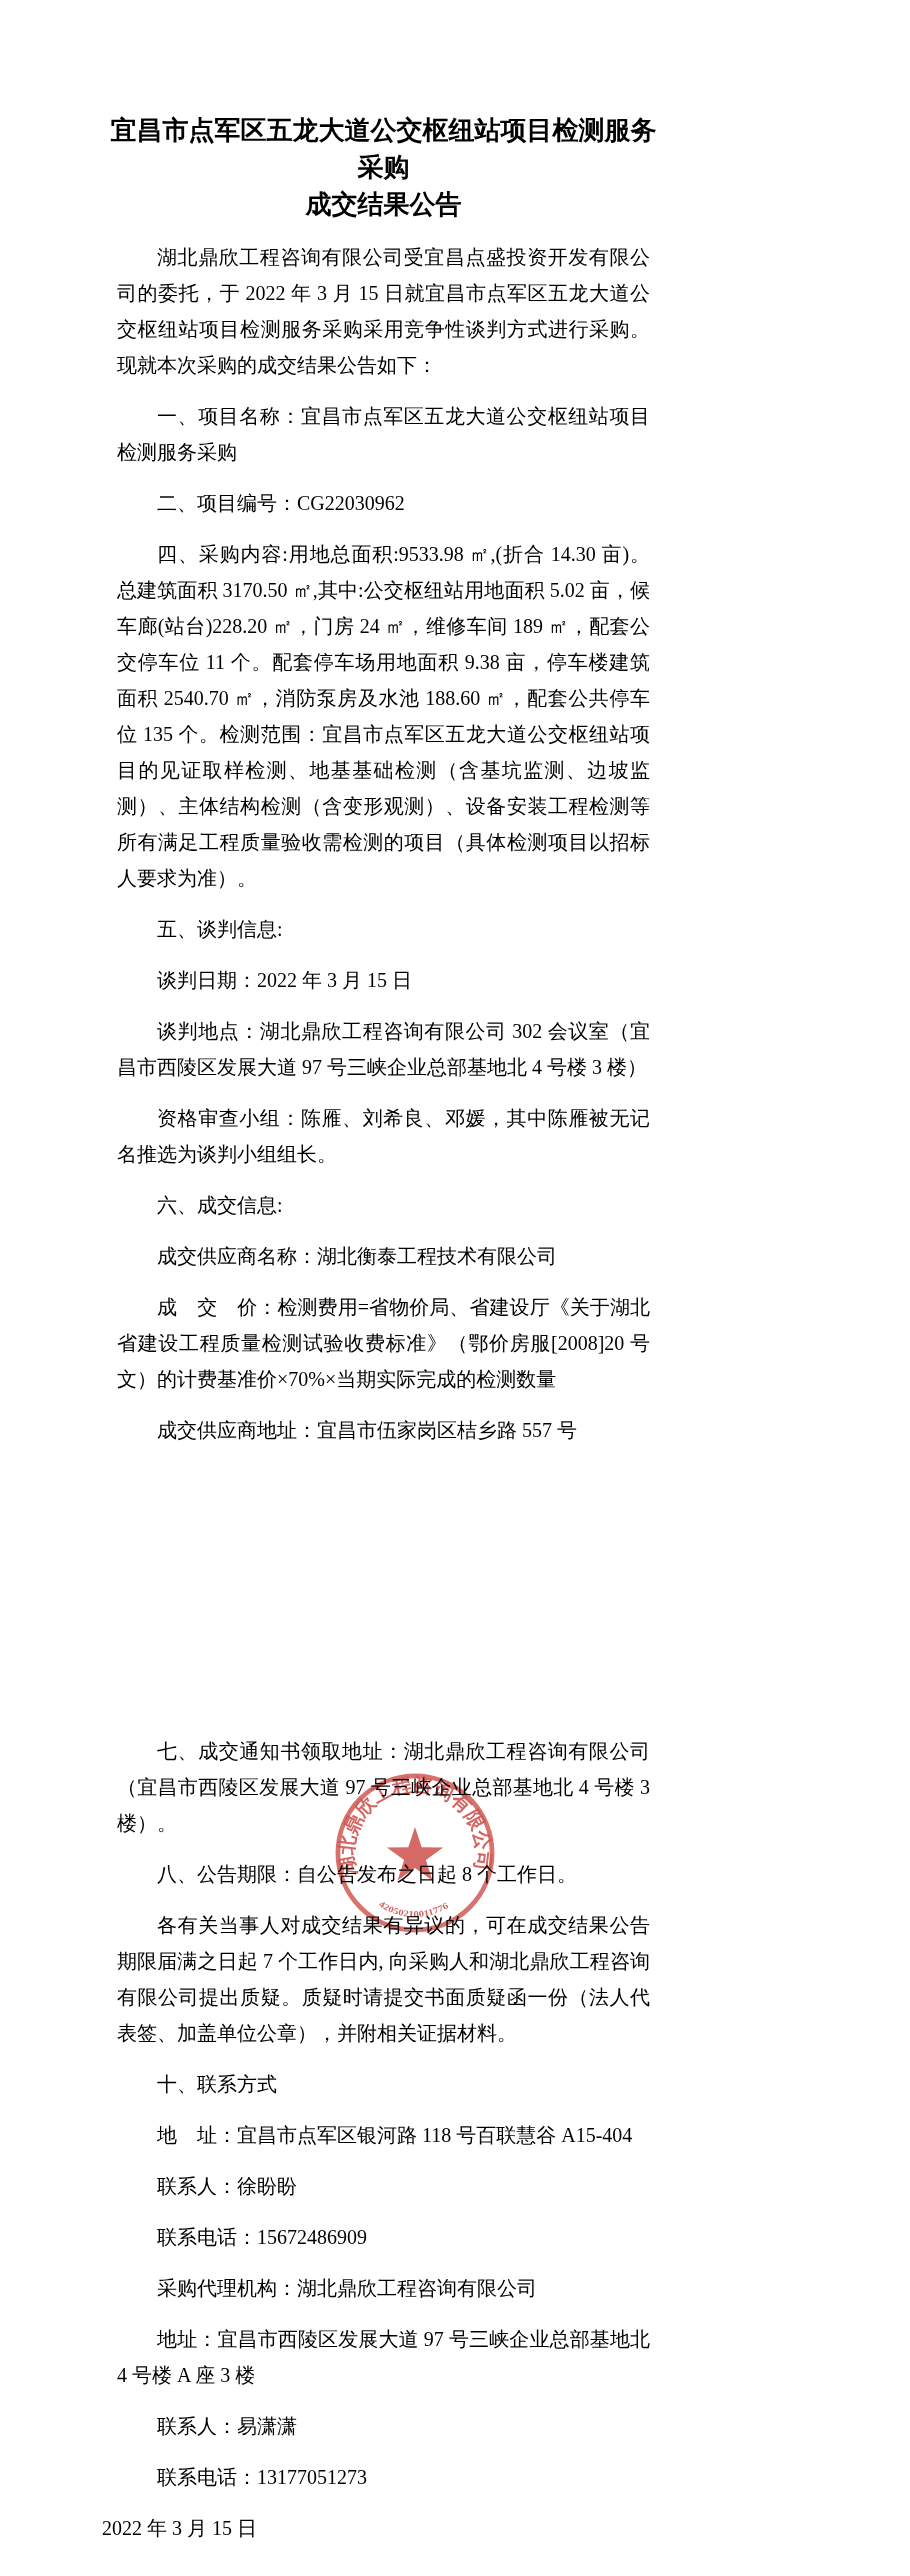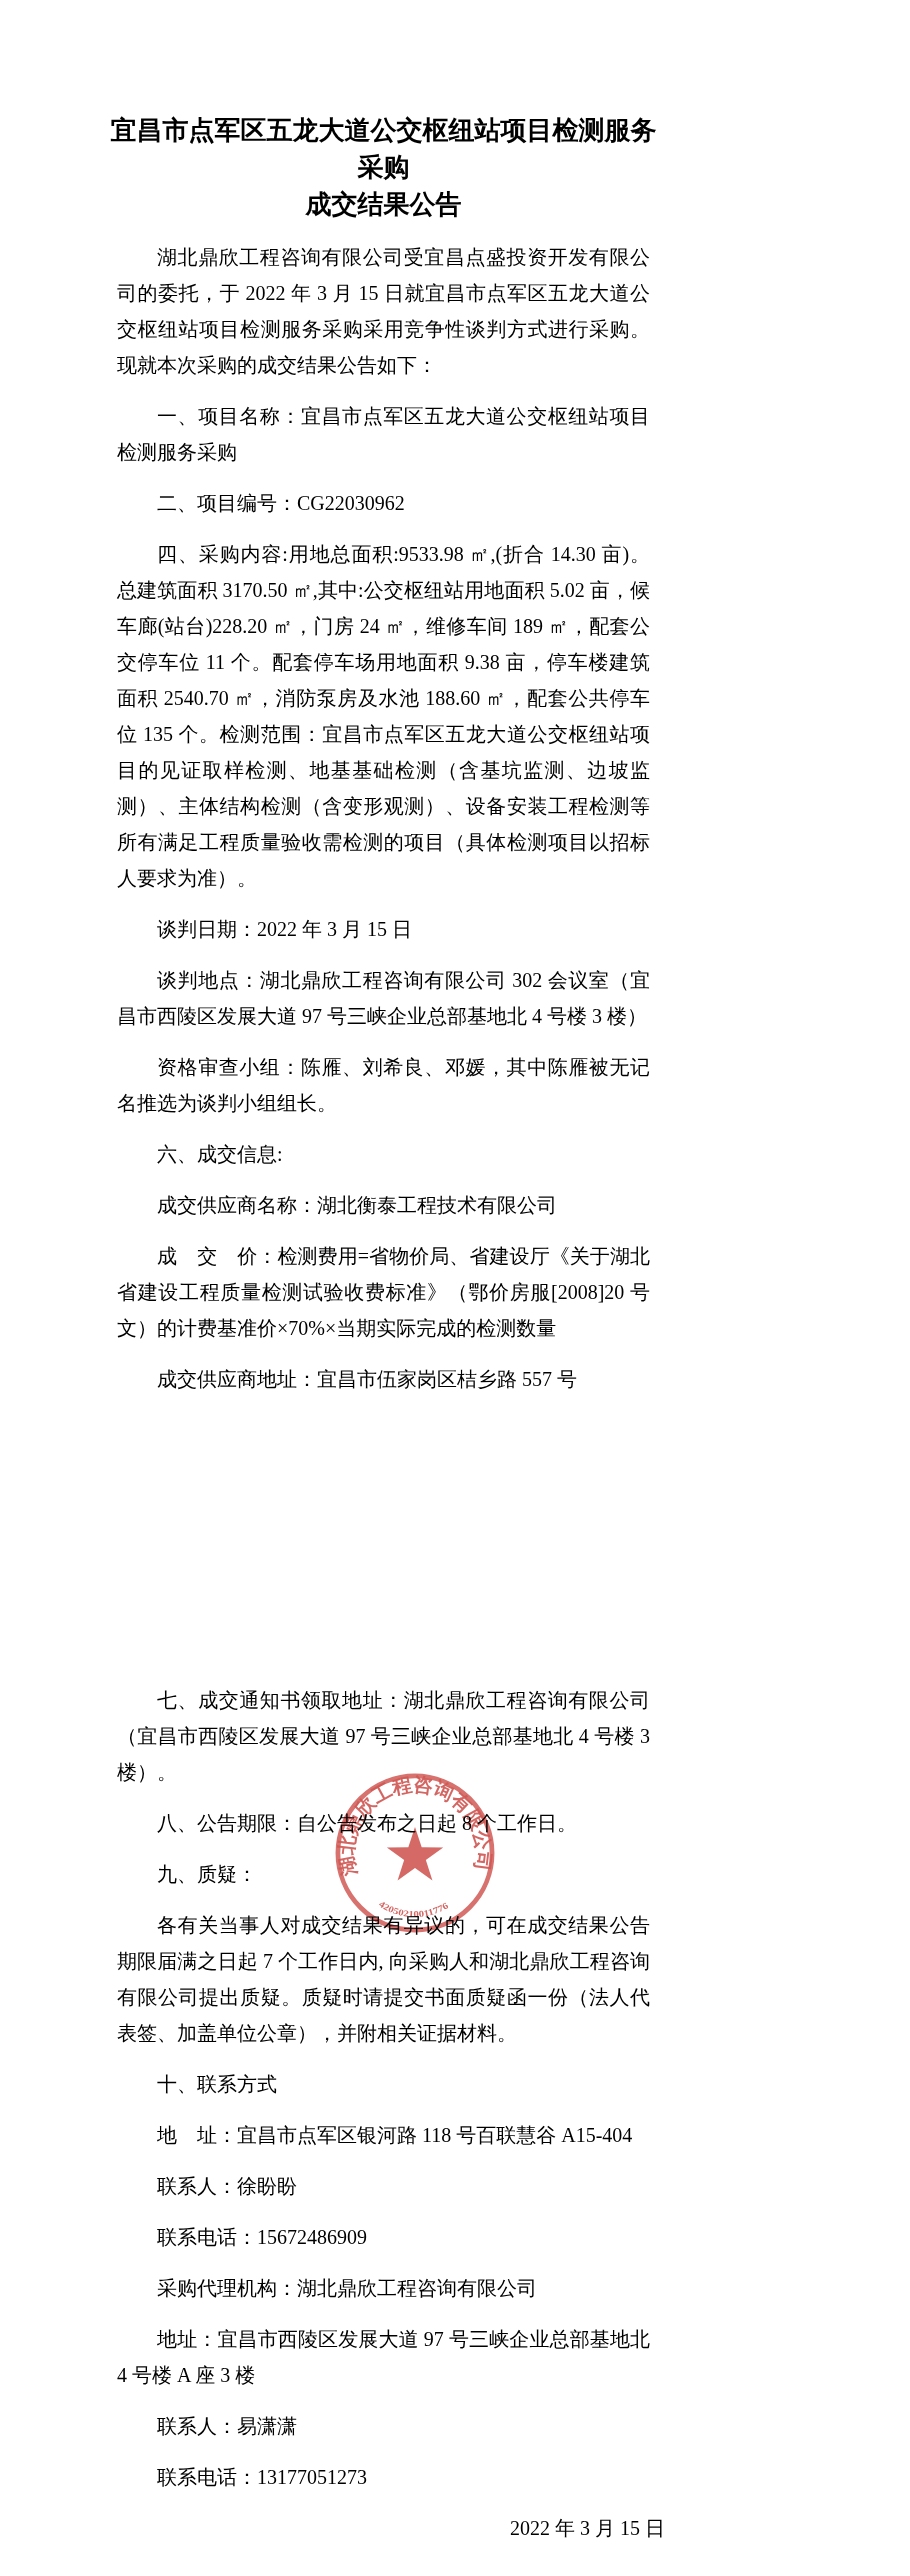--- a/index.html
+++ b/index.html
@@ -39,21 +39,20 @@
     text-indent: 2em;
     word-break: break-all;
   }
   .page-gap {
     height: 255px;
   }
   .doc-date {
     margin: 0;
     font-size: 20px;
     line-height: 36px;
-    text-align: right;
     text-indent: 0;
   }
   .seal {
     position: absolute;
     left: 332px;
     top: 1770px;
     width: 166px;
     height: 166px;
     mix-blend-mode: multiply;
     opacity: 0.88;
@@ -72,35 +71,35 @@
   <h1 class="doc-title">
     <div>宜昌市点军区五龙大道公交枢纽站项目检测服务采购</div>
     <div>成交结果公告</div>
   </h1>
 
   <div>
       <p class="para">湖北鼎欣工程咨询有限公司受宜昌点盛投资开发有限公司的委托，于 2022 年 3 月 15 日就宜昌市点军区五龙大道公交枢纽站项目检测服务采购采用竞争性谈判方式进行采购。现就本次采购的成交结果公告如下：</p>
       <p class="para">一、项目名称：宜昌市点军区五龙大道公交枢纽站项目检测服务采购</p>
       <p class="para">二、项目编号：CG22030962</p>
       <p class="para">四、采购内容:用地总面积:9533.98 ㎡,(折合 14.30 亩)。总建筑面积 3170.50 ㎡,其中:公交枢纽站用地面积 5.02 亩，候车廊(站台)228.20 ㎡，门房 24 ㎡，维修车间 189 ㎡，配套公交停车位 11 个。配套停车场用地面积 9.38 亩，停车楼建筑面积 2540.70 ㎡，消防泵房及水池 188.60 ㎡，配套公共停车位 135 个。检测范围：宜昌市点军区五龙大道公交枢纽站项目的见证取样检测、地基基础检测（含基坑监测、边坡监测）、主体结构检测（含变形观测）、设备安装工程检测等所有满足工程质量验收需检测的项目（具体检测项目以招标人要求为准）。</p>
+      <p class="para">五、谈判信息:</p>
       <p class="para">谈判日期：2022 年 3 月 15 日</p>
       <p class="para">谈判地点：湖北鼎欣工程咨询有限公司 302 会议室（宜昌市西陵区发展大道 97 号三峡企业总部基地北 4 号楼 3 楼）</p>
       <p class="para">资格审查小组：陈雁、刘希良、邓媛，其中陈雁被无记名推选为谈判小组组长。</p>
       <p class="para">六、成交信息:</p>
       <p class="para">成交供应商名称：湖北衡泰工程技术有限公司</p>
       <p class="para">成　交　价：检测费用=省物价局、省建设厅《关于湖北省建设工程质量检测试验收费标准》（鄂价房服[2008]20 号文）的计费基准价×70%×当期实际完成的检测数量</p>
       <p class="para">成交供应商地址：宜昌市伍家岗区桔乡路 557 号</p>
     </div>
 
   <div class="page-gap"></div>
 
   <div>
       <p class="para">七、成交通知书领取地址：湖北鼎欣工程咨询有限公司（宜昌市西陵区发展大道 97 号三峡企业总部基地北 4 号楼 3 楼）。</p>
       <p class="para">八、公告期限：自公告发布之日起 8 个工作日。</p>
-      <p class="para">九、质疑：</p>
       <p class="para">各有关当事人对成交结果有异议的，可在成交结果公告期限届满之日起 7 个工作日内, 向采购人和湖北鼎欣工程咨询有限公司提出质疑。质疑时请提交书面质疑函一份（法人代表签、加盖单位公章），并附相关证据材料。</p>
       <p class="para">十、联系方式</p>
       <p class="para">地　址：宜昌市点军区银河路 118 号百联慧谷 A15-404</p>
       <p class="para">联系人：徐盼盼</p>
       <p class="para">联系电话：15672486909</p>
       <p class="para">采购代理机构：湖北鼎欣工程咨询有限公司</p>
       <p class="para">地址：宜昌市西陵区发展大道 97 号三峡企业总部基地北 4 号楼 A 座 3 楼</p>
       <p class="para">联系人：易潇潇</p>
       <p class="para">联系电话：13177051273</p>
     </div>

